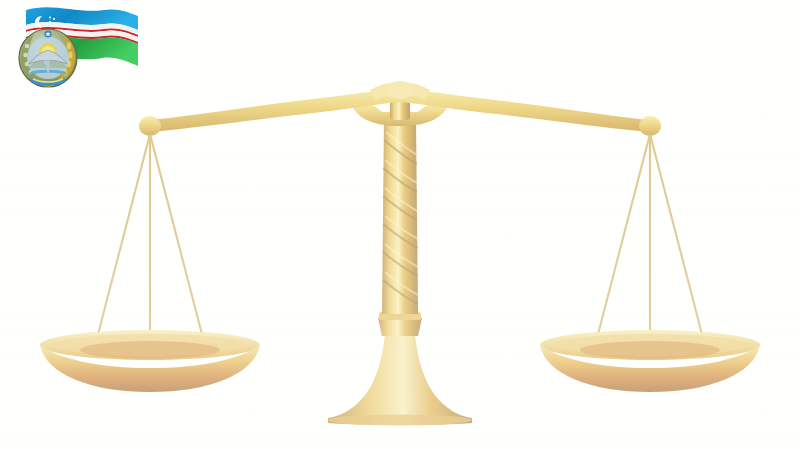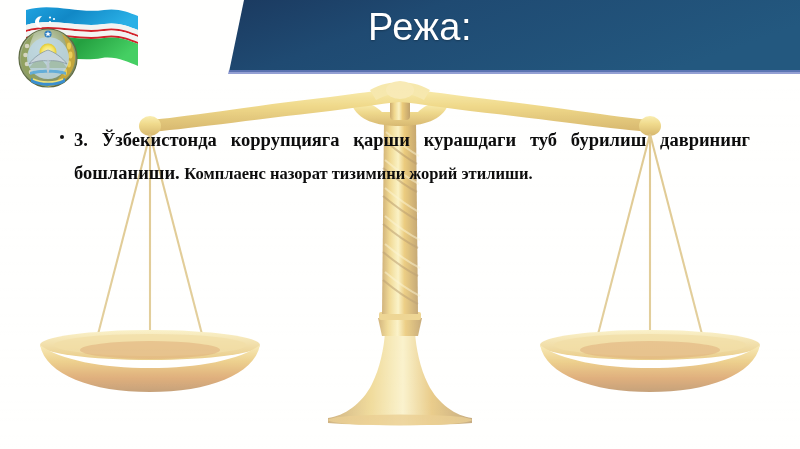--- a/index.html
+++ b/index.html
@@ -227,34 +227,20 @@
       <path d="M540 345 C 546 375 592 392 650 392 C 708 392 754 375 760 345
                C 740 360 698 368 650 368 C 602 368 560 360 540 345 Z" fill="url(#panG)"></path>
       <ellipse cx="650" cy="345" rx="96" ry="11" fill="#e8c768" opacity="0.75"></ellipse>
       <ellipse cx="650" cy="350" rx="70" ry="9" fill="#c8741c" opacity="0.55"></ellipse>
     </g>
 
     <rect x="0" y="74" width="800" height="375" fill="url(#whiteWash)"></rect>
     <rect x="0" y="74" width="800" height="375" fill="#ffffff" opacity="0.30"></rect>
   </svg>
 
-  <div class="banner">
-    <svg class="banner-shape" viewBox="0 0 800 74" xmlns="http://www.w3.org/2000/svg" preserveAspectRatio="none">
-      <defs>
-        <linearGradient id="bannerG" x1="0" y1="0" x2="1" y2="0.35">
-          <stop offset="0%" stop-color="#1b3a60"></stop>
-          <stop offset="35%" stop-color="#1f4a72"></stop>
-          <stop offset="100%" stop-color="#23587f"></stop>
-        </linearGradient>
-      </defs>
-      <path d="M244 0 L 800 0 L 800 72 L 229 72 Z" fill="url(#bannerG)"></path>
-      <path d="M229 70 L 800 70 L 800 74 L 228 74 Z" fill="#6f7fc4" opacity="0.75"></path>
-    </svg>
-    <div class="banner-title">Режа:</div>
-  </div>
 
   <svg class="flag-emblem" viewBox="0 0 140 105" xmlns="http://www.w3.org/2000/svg">
     <defs>
       <linearGradient id="flagBlue" x1="0" y1="0" x2="1" y2="0.3">
         <stop offset="0%" stop-color="#1fa3e0"></stop>
         <stop offset="45%" stop-color="#1188c6"></stop>
         <stop offset="100%" stop-color="#2ab0e6"></stop>
       </linearGradient>
       <linearGradient id="flagGreen" x1="0" y1="0" x2="1" y2="0.3">
         <stop offset="0%" stop-color="#3fc25a"></stop>
@@ -335,19 +321,15 @@
 
       <path d="M13 50 C 22 55 38 55 47 50 L 47 54 C 38 59 22 59 13 54 Z" fill="#3a8fd0"></path>
       <path d="M15 51 C 23 55 37 55 45 51" stroke="#f0e27a" stroke-width="1.4" fill="none"></path>
     </g>
   </svg>
 
   <div class="content">
 
 
 
-    <div class="bullet-row para-3">
-      <span class="bullet-dot"></span>
-      <span class="bullet-text tight"><span>3. Ўзбекистонда коррупцияга қарши курашдаги туб бурилиш даврининг бошланиши. </span><span class="small">Комплаенс назорат тизимини жорий этилиши.</span></span>
-    </div>
 
   </div>
 </div>
 
 </body></html>

